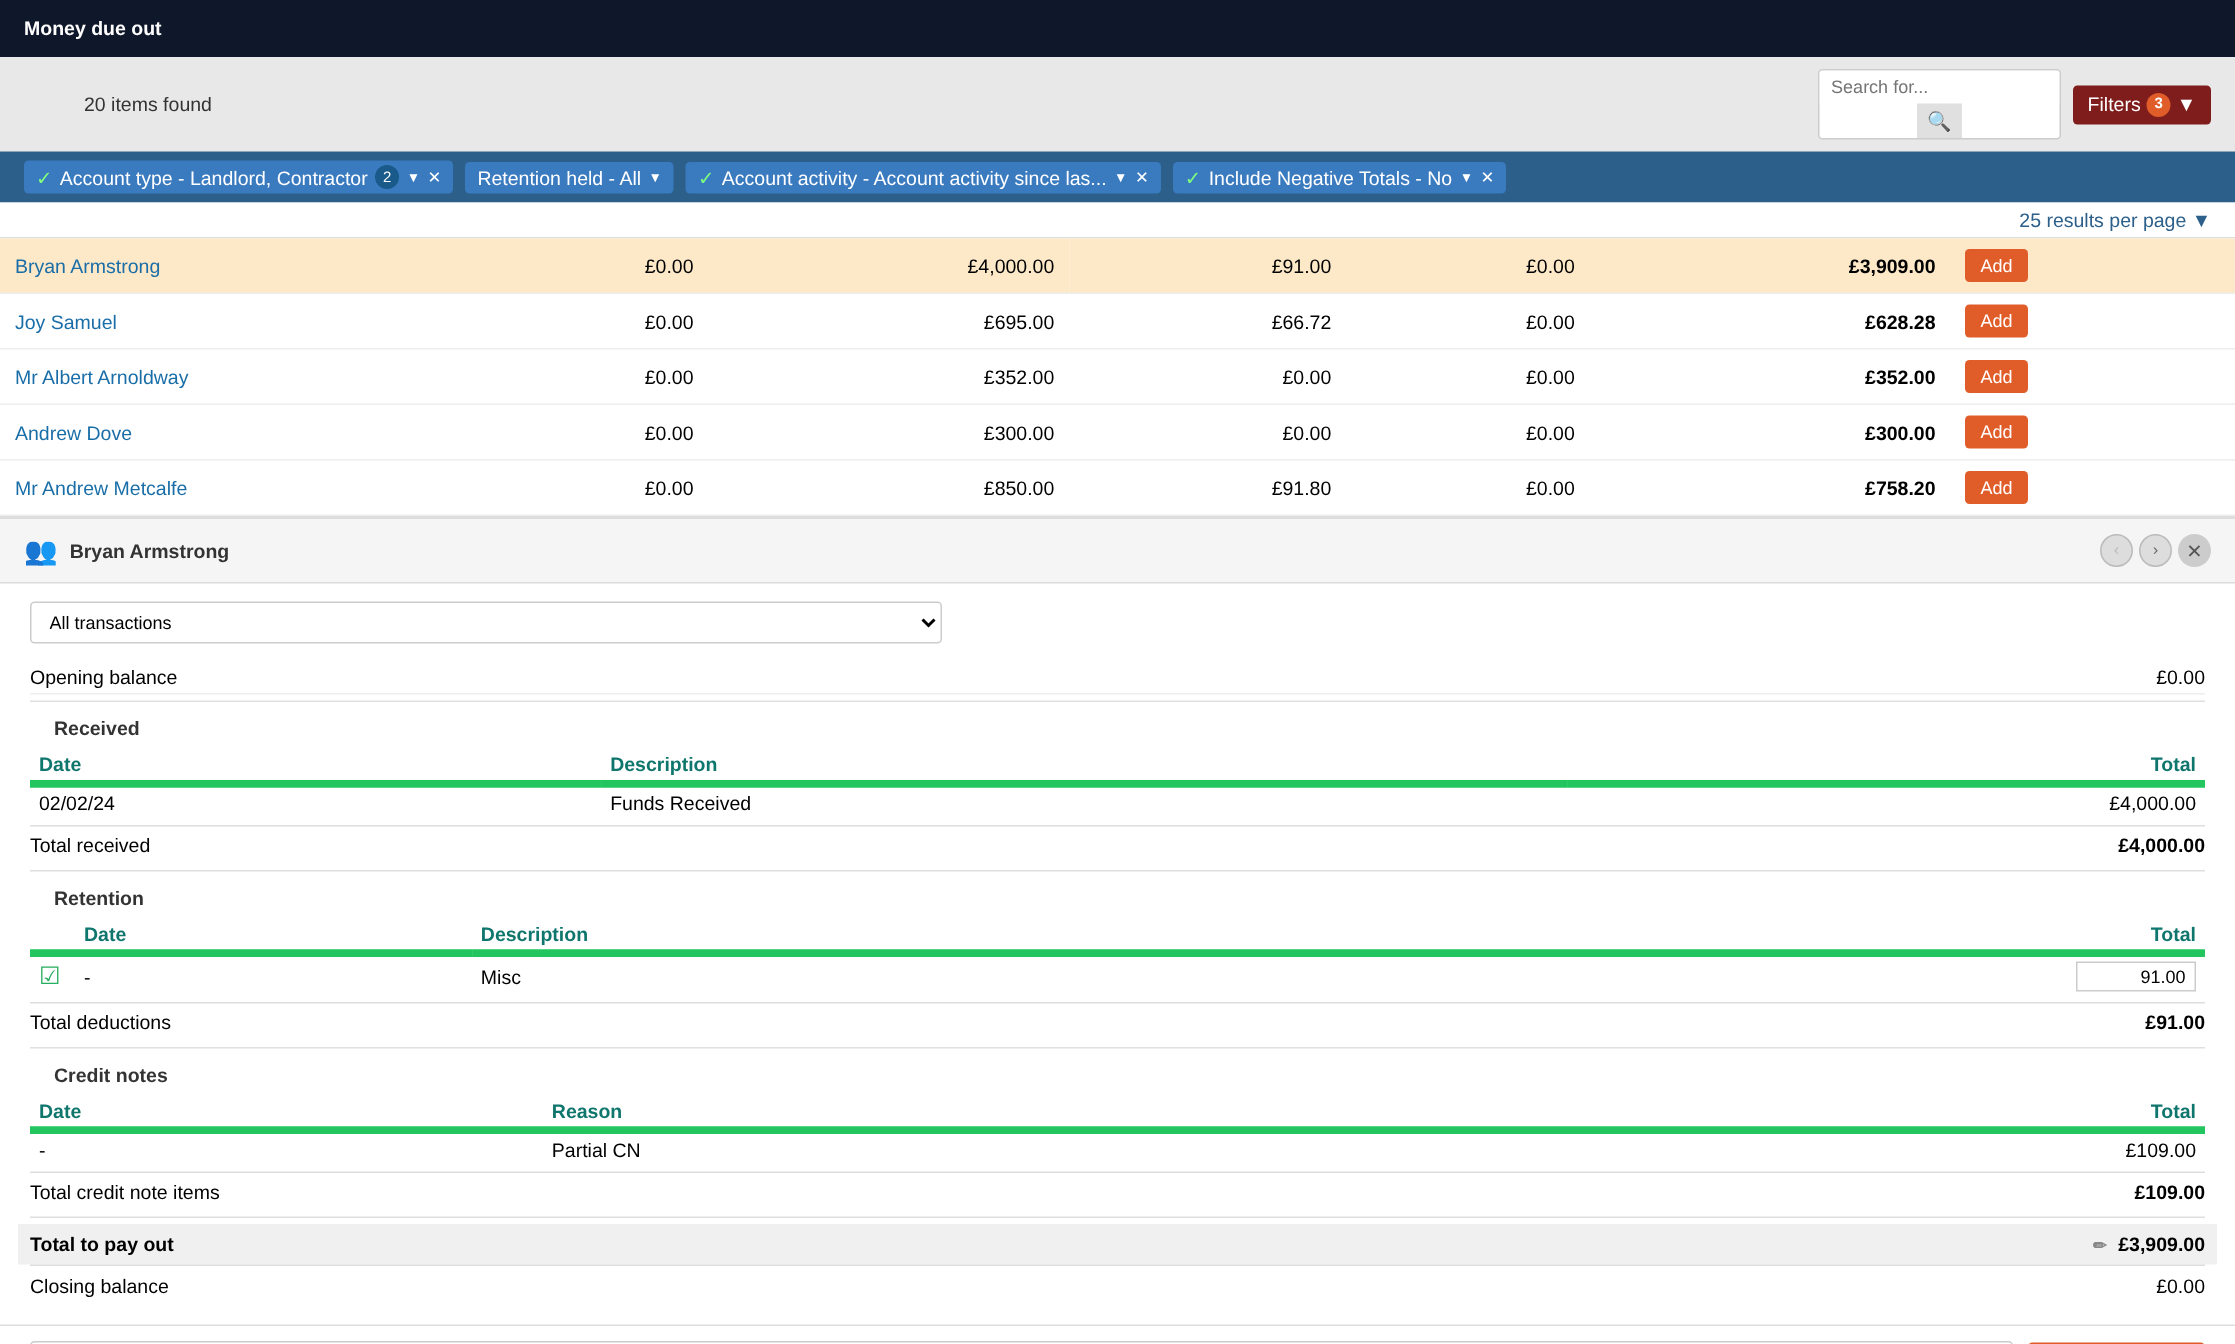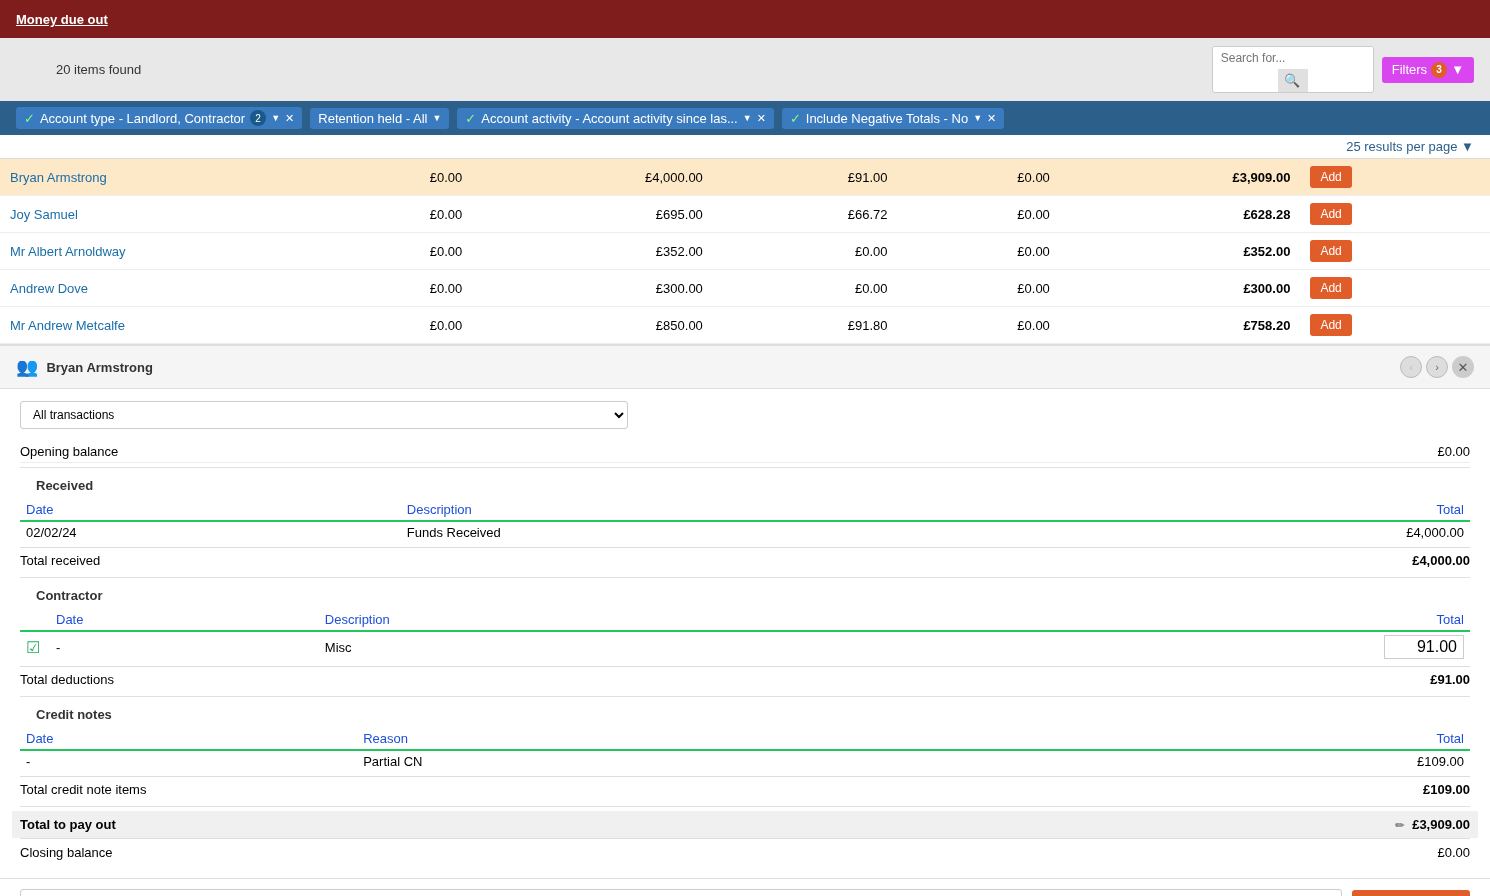--- a/index.html
+++ b/index.html
@@ -1,25 +1,24 @@
 <!DOCTYPE html>
 <html><head>
   <meta charset="utf-8">
   <style>
     * { box-sizing: border-box; margin: 0; padding: 0; font-family: Arial, sans-serif; font-size: 13px; }
 
     body { background: #f0f0f0; }
 
     .header-bar {
-      background: #7f1d1d;
+      background: #0f172a;
       color: white;
       padding: 10px 16px;
       font-size: 16px;
       font-weight: bold;
-      text-decoration: underline;
     }
 
     .toolbar {
       background: #e8e8e8;
       padding: 8px 16px;
       display: flex;
       align-items: center;
       justify-content: space-between;
     }
 
@@ -47,21 +46,21 @@
 
     .search-icon-btn {
       background: #e0e0e0;
       border: none;
       padding: 4px 7px;
       cursor: pointer;
       color: #555;
     }
 
     .filters-btn {
-      background: #d946ef;
+      background: #7f1d1d;
       color: white;
       border: none;
       padding: 5px 10px;
       border-radius: 3px;
       cursor: pointer;
       display: flex;
       align-items: center;
       gap: 4px;
       font-size: 12px;
     }
@@ -256,24 +255,24 @@
     }
 
     .inner-table {
       width: 100%;
       border-collapse: collapse;
       margin-bottom: 4px;
     }
 
     .inner-table th {
       text-align: left;
-      color: #1d4ed8;
-      font-weight: normal;
+      color: #0f766e;
+      font-weight: bold;
       padding: 3px 6px;
-      border-bottom: 2px solid #22c55e;
+      border-bottom: 5px solid #22c55e;
     }
 
     .inner-table th:last-child { text-align: right; }
 
     .inner-table td {
       padding: 3px 6px;
       vertical-align: middle;
     }
 
     .inner-table td:last-child { text-align: right; }
@@ -281,21 +280,21 @@
     .checkbox-green {
       color: #27ae60;
       font-size: 16px;
     }
 
     .editable-amount {
       border: 1px solid #ccc;
       padding: 2px 6px;
       width: 80px;
       text-align: right;
-      font-size: 16px;
+      font-size: 12px;
     }
 
     .total-row {
       display: flex;
       justify-content: space-between;
       padding: 5px 0;
       border-top: 1px solid #ddd;
     }
 
     .grand-total-row {
@@ -508,21 +507,21 @@
         </tr>
       </tbody>
     </table>
     <div class="total-row">
       <span>Total received</span>
       <span style="font-weight:bold;">£4,000.00</span>
     </div>
 
     <hr class="divider">
 
-    <div class="section-label">Contractor</div>
+    <div class="section-label">Retention</div>
     <table class="inner-table">
       <thead>
         <tr>
           <th style="width:30px;"></th>
           <th>Date</th>
           <th>Description</th>
           <th>Total</th>
         </tr>
       </thead>
       <tbody>

